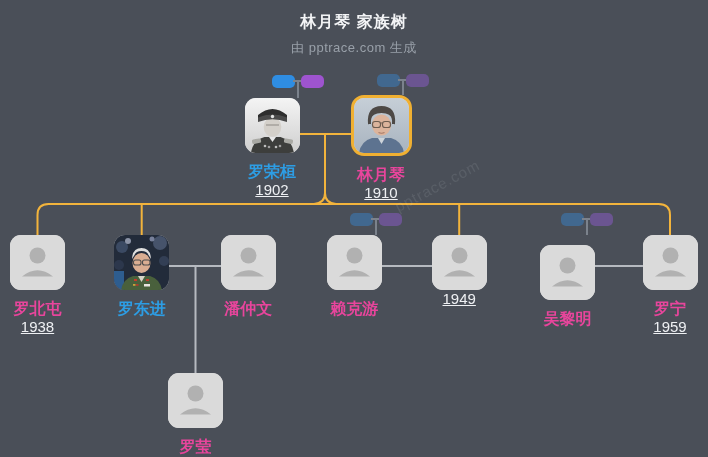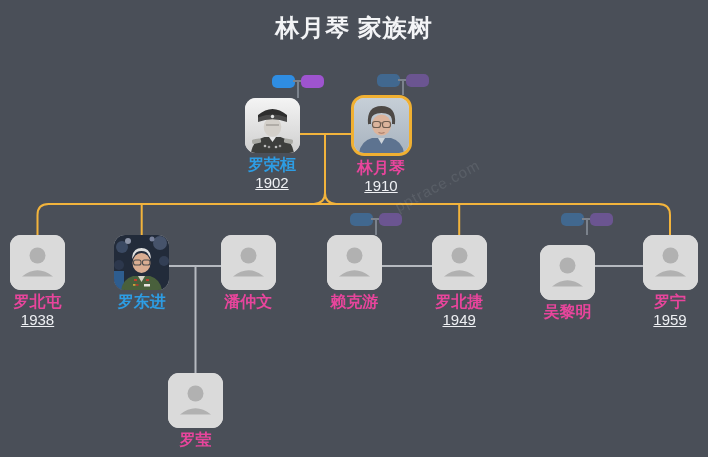--- a/index.html
+++ b/index.html
@@ -3,42 +3,42 @@
 <meta charset="utf-8">
 <style>
   html,body{margin:0;padding:0;background:#30343b;}
   #screen{
     position:relative;width:708px;height:457px;overflow:hidden;
     background:var(--canvas-bg,#4a4f58);
     font-family:"Liberation Sans","DejaVu Sans",sans-serif;
   }
   
   .hdr{position:absolute;left:0;top:12px;width:100%;text-align:center;z-index:3;}
-  .hdr .title{font-size:24px;font-weight:bold;color:#f3f4f6;letter-spacing:1px;}
+  .hdr .title{font-size:16px;font-weight:bold;color:#f3f4f6;letter-spacing:1px;}
   .hdr .subtitle{margin-top:6px;font-size:13px;color:#99a0a9;letter-spacing:.5px;}
   
   .watermark{
     position:absolute;left:400px;top:198px;width:140px;z-index:1;
     transform:rotate(-28deg);transform-origin:left bottom;
     font-size:15px;letter-spacing:1px;color:rgba(228,233,240,0.10);
   }
   
   svg.lines{position:absolute;left:0;top:0;z-index:0;}
   
   .person{position:absolute;width:84px;text-align:center;z-index:2;}
   .photo{
     width:55px;height:55px;margin:0 auto;border-radius:11px;
     background:#dadada;overflow:hidden;
   }
   .photo svg{display:block;width:100%;height:100%;}
   .photo.root{
     border:3px solid var(--root-highlight,#f0b032);
     border-radius:13px;margin-top:-3px;
   }
-  .pname{margin-top:3px;font-size:16px;font-weight:bold;line-height:1.12;}
+  .pname{margin-top:10px;font-size:16px;font-weight:bold;line-height:1.12;}
   .pname.male{color:var(--male-name,#2d9de4);}
   .pname.female{color:var(--female-name,#e8459c);}
   .pyear{font-size:15px;color:var(--year-text,#eef0f3);line-height:1.2;text-decoration:underline;}
   
   .mini-pair{position:absolute;width:52px;height:14px;z-index:1;}
   .mp-box{position:absolute;top:0;width:23px;height:13px;border-radius:5px;}
   .mp-f{left:0;} .mp-m{left:29px;}
   .mini-pair.bright .mp-f{background:var(--bright-father,#2f8de2);}
   .mini-pair.bright .mp-m{background:var(--bright-mother,#9e54cf);}
   .mini-pair.muted .mp-f{background:var(--muted-father,#41688f);}
@@ -46,20 +46,21 @@
   .mp-link{position:absolute;left:21px;top:5px;width:10px;height:2px;background:#7b828c;}
   .mp-drop{position:absolute;left:25px;top:6px;width:2px;background:#7b828c;}
 </style>
 </head>
 <body>
 
 <div id="screen">
 
   <div class="hdr">
     <div class="title">林月琴 家族树</div>
+    <div class="subtitle">由 pptrace.com 生成</div>
   </div>
 
   <div class="watermark">pptrace.com</div>
 
   <svg class="lines" width="708" height="457" viewBox="0 0 708 457">
     <g stroke="#f3b43c" stroke-width="2" fill="none" stroke-linecap="round">
 
       <path d="M299 134 H351"></path>
 
       <path d="M325 134 V193"></path>
@@ -222,21 +223,20 @@
   </div>
 
   <div class="person" style="left:417.2px;top:235px">
     <div class="photo">
       <svg viewBox="0 0 55 55">
         <rect width="55" height="55" fill="#dadada"></rect>
         <circle cx="27.5" cy="20.5" r="8" fill="#b1b1b1"></circle>
         <path d="M12 41.5 Q27.5 29 43 41.5 Z" fill="#b1b1b1"></path>
       </svg>
     </div>
-    <div class="pname female">罗北捷</div>
     <div class="pyear">1949</div>
   </div>
 
   <div class="person" style="left:525.5px;top:245px">
     <div class="photo">
       <svg viewBox="0 0 55 55">
         <rect width="55" height="55" fill="#dadada"></rect>
         <circle cx="27.5" cy="20.5" r="8" fill="#b1b1b1"></circle>
         <path d="M12 41.5 Q27.5 29 43 41.5 Z" fill="#b1b1b1"></path>
       </svg>

